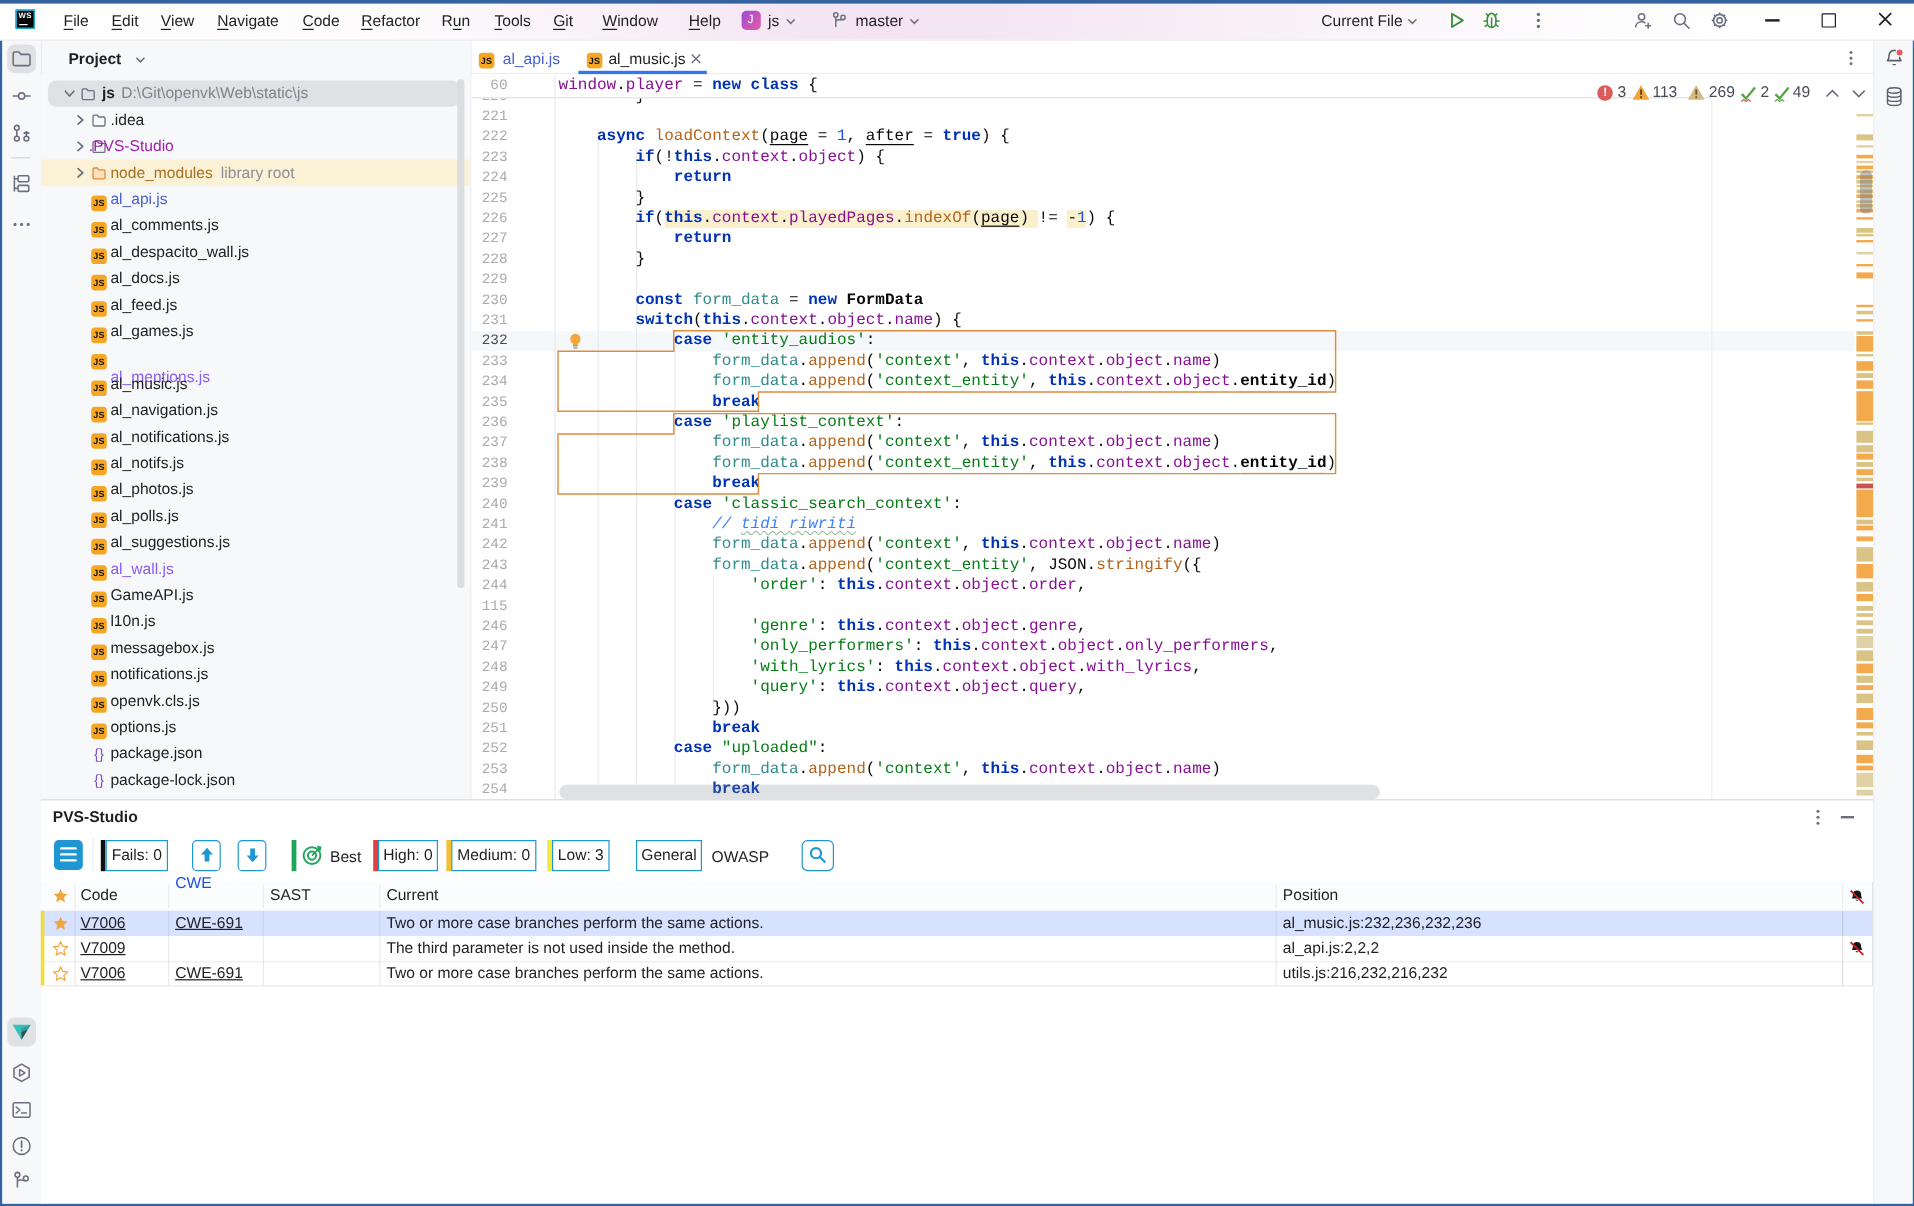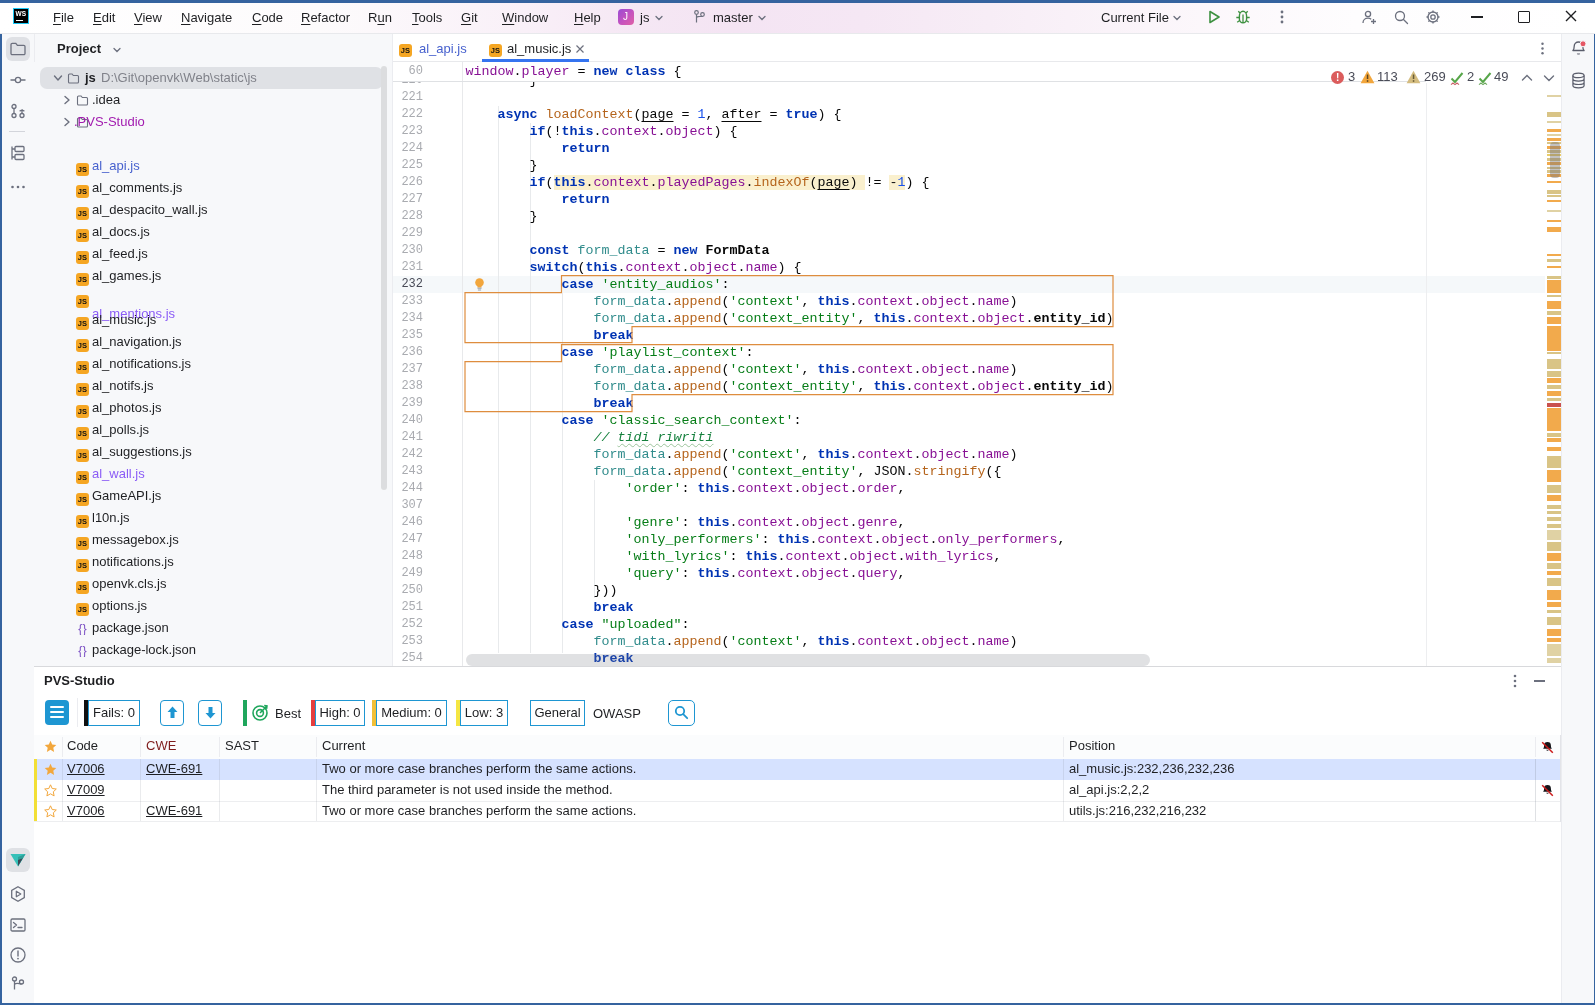--- a/index.html
+++ b/index.html
@@ -8,21 +8,21 @@
 .cl{position:absolute;left:72.5px;height:17px;line-height:17px;white-space:pre;
  font-family:"Liberation Mono",monospace;font-size:13.33px;color:#080808}
 .ln{position:absolute;left:0;width:30px;text-align:right;height:17px;line-height:17px;
  font-family:"Liberation Mono",monospace;font-size:12px;color:#A9ABB0}
 .k{color:#0033B3;font-weight:bold}
 .s{color:#067D17}
 .n{color:#1750EB}
 .f{color:#871094}
 .m{color:#B5641C}
 .v{color:#318C8C}
-.c{color:#15803d;font-style:italic}
+.c{color:#3b82f6;font-style:italic}
 .cw{text-decoration:underline wavy #9CC39C 1px;text-underline-offset:2px}
 .p{text-decoration:underline;text-underline-offset:2.5px}
 .bb{font-weight:bold;border-bottom:1px dotted #A6A8AD}
 .bi{font-weight:bold;}
 .hl{background:#FAF0CE}
 .iwt{position:absolute;top:7px;color:#494B57}
 .jsb{display:inline-block;width:13px;height:13px;background:#F5A623;border-radius:3px;
  font-size:7.5px;font-weight:bold;color:#111;text-align:center;line-height:14px;letter-spacing:0.2px}
 .trow{position:absolute;left:0;width:358px;height:22px}
 </style></head><body>
@@ -199,20 +199,31 @@
       <span style="position:absolute;left:58px;top:3px;color:#1E1F22">.idea</span>
     </div>
     <div class="trow" style="top:49px">
       <span style="position:absolute;left:26px;top:4px"><svg width="14" height="14" viewBox="0 0 14 14">
           <path d="M5 3.5 L9 7 L5 10.5" fill="none" stroke="#6C707E" stroke-width="1.4" stroke-linecap="round" stroke-linejoin="round"></path>
         </svg></span>
       <span style="position:absolute;left:42px;top:4.5px"><svg width="13" height="13" viewBox="0 0 13 13">
           <path d="M1.5 3 a1 1 0 0 1 1-1 h2.6 l1.2 1.5 h4.2 a1 1 0 0 1 1 1 v5.5 a1 1 0 0 1 -1 1 h-8 a1 1 0 0 1 -1-1 Z" fill="none" stroke="#6C707E" stroke-width="1.1"></path>
         </svg></span>
       <span style="position:absolute;left:40px;top:3px;color:#a21caf">.PVS-Studio</span>
+    </div>
+    <div class="trow" style="top:71px">
+      <span style="position:absolute;left:0;right:0;top:0;height:22px;background:#FAF1D6"></span>
+      <span style="position:absolute;left:26px;top:4px"><svg width="14" height="14" viewBox="0 0 14 14">
+          <path d="M5 3.5 L9 7 L5 10.5" fill="none" stroke="#6C707E" stroke-width="1.4" stroke-linecap="round" stroke-linejoin="round"></path>
+        </svg></span>
+      <span style="position:absolute;left:42px;top:4.5px"><svg width="13" height="13" viewBox="0 0 13 13">
+          <path d="M1.5 3 a1 1 0 0 1 1-1 h2.6 l1.2 1.5 h4.2 a1 1 0 0 1 1 1 v5.5 a1 1 0 0 1 -1 1 h-8 a1 1 0 0 1 -1-1 Z" fill="#FCE1C0" stroke="#E28B3E" stroke-width="1.1"></path>
+        </svg></span>
+      <span style="position:absolute;left:58px;top:3px;color:#A8701E">node_modules</span>
+      <span style="position:absolute;left:150px;top:3px;color:#8C8E96">library root</span>
     </div>
     <div class="trow" style="top:93px">
       <span style="position:absolute;left:42px;top:4.5px"><span class="jsb">JS</span></span>
       <span style="position:absolute;left:58px;top:3px;color:#4761CE">al_api.js</span>
     </div>
     <div class="trow" style="top:115px">
       <span style="position:absolute;left:42px;top:4.5px"><span class="jsb">JS</span></span>
       <span style="position:absolute;left:58px;top:3px;color:#1E1F22">al_comments.js</span>
     </div>
     <div class="trow" style="top:137px">
@@ -331,21 +342,21 @@
     <div class="ln" style="top:264.7px">235</div>
     <div class="ln" style="top:281.7px">236</div>
     <div class="ln" style="top:298.7px">237</div>
     <div class="ln" style="top:315.7px">238</div>
     <div class="ln" style="top:332.7px">239</div>
     <div class="ln" style="top:349.7px">240</div>
     <div class="ln" style="top:366.7px">241</div>
     <div class="ln" style="top:383.7px">242</div>
     <div class="ln" style="top:400.7px">243</div>
     <div class="ln" style="top:417.7px">244</div>
-    <div class="ln" style="top:434.7px">307</div>
+    <div class="ln" style="top:434.7px">115</div>
     <div class="ln" style="top:451.7px">246</div>
     <div class="ln" style="top:468.7px">247</div>
     <div class="ln" style="top:485.7px">248</div>
     <div class="ln" style="top:502.7px">249</div>
     <div class="ln" style="top:519.7px">250</div>
     <div class="ln" style="top:536.7px">251</div>
     <div class="ln" style="top:553.7px">252</div>
     <div class="ln" style="top:570.7px">253</div>
     <div class="ln" style="top:587.7px">254</div>
     <div class="cl" style="top:9.7px">        }</div>
@@ -546,21 +557,21 @@
     <div style="position:absolute;left:28px;top:70px;width:1px;height:20px;background:#EBECF0"></div>
     <div style="position:absolute;left:106px;top:70px;width:1px;height:20px;background:#EBECF0"></div>
     <div style="position:absolute;left:185px;top:70px;width:1px;height:20px;background:#EBECF0"></div>
     <div style="position:absolute;left:282px;top:70px;width:1px;height:20px;background:#EBECF0"></div>
     <div style="position:absolute;left:1029px;top:70px;width:1px;height:20px;background:#EBECF0"></div>
     <div style="position:absolute;left:1501px;top:70px;width:1px;height:20px;background:#EBECF0"></div>
     <span style="position:absolute;left:10px;top:73px"><svg width="13" height="13" viewBox="0 0 13 13">
         <path d="M6.5 0.8 L8.2 4.5 L12.3 5 L9.3 7.8 L10.1 11.9 L6.5 9.8 L2.9 11.9 L3.7 7.8 L0.7 5 L4.8 4.5 Z" fill="#F2A73D"></path>
       </svg></span>
     <span style="position:absolute;left:33px;top:71px;color:#1E1F22">Code</span>
-    <span style="position:absolute;left:112px;top:71px;color:#7f1d1d">CWE</span>
+    <span style="position:absolute;left:112px;top:61px;color:#1d4ed8">CWE</span>
     <span style="position:absolute;left:191px;top:71px;color:#1E1F22">SAST</span>
     <span style="position:absolute;left:288px;top:71px;color:#1E1F22">Current</span>
     <span style="position:absolute;left:1035px;top:71px;color:#1E1F22">Position</span>
     <svg style="position:absolute;left:1507px;top:73.5px" width="13" height="13" viewBox="0 0 13 13">
       <path d="M6.5 1 a3.4 3.4 0 0 1 3.4 3.4 c0 2.4 1 3.3 1 3.3 H2.1 c0 0 1-0.9 1-3.3 A3.4 3.4 0 0 1 6.5 1 Z" fill="#16161A"></path>
       <path d="M5.2 8.8 a1.4 1.4 0 0 0 2.6 0 Z" fill="#16161A"></path>
       <path d="M1.2 1.2 L11.8 11.8" stroke="#CC1B1B" stroke-width="1.5"></path>
     </svg>
     <div style="position:absolute;left:0;top:91.8px;width:1526px;height:20.9px;background:#D6E2FF"></div>
     <div style="position:absolute;left:0;top:91.8px;width:2.5px;height:20.9px;background:#F2DF35"></div>

